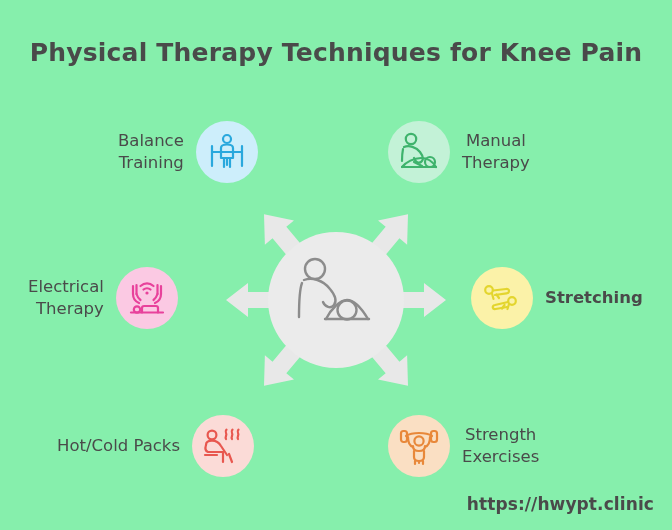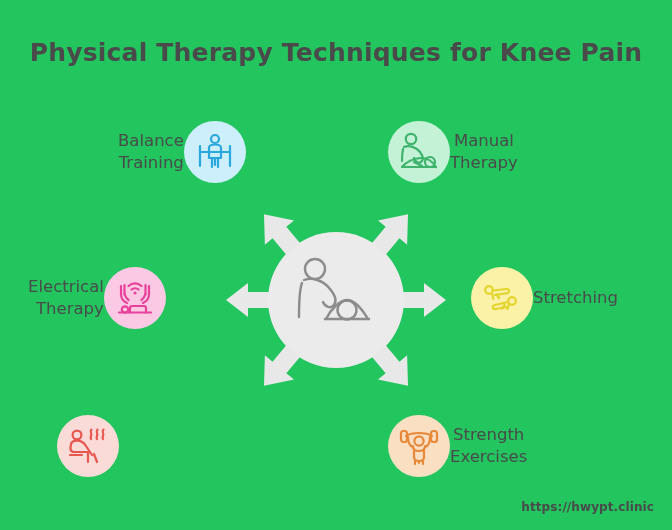--- a/index.html
+++ b/index.html
@@ -10,21 +10,21 @@
     width: 672px;
     height: 530px;
     background: #ffffff;
     font-family: "DejaVu Sans", sans-serif;
     overflow: hidden;
   }
   #infographic {
     position: relative;
     width: 672px;
     height: 530px;
-    background: #22c55e;
+    background: #86efac;
   }
 
   
   #page-title {
     position: absolute;
     left: 0;
     top: 38px;
     width: 672px;
     text-align: center;
     font-family: "DejaVu Sans", sans-serif;
@@ -57,20 +57,21 @@
     top: 255px;
     width: 92px;
     height: 90px;
   }
 
   
   .node {
     position: absolute;
     display: flex;
     align-items: center;
+    gap: 12px;
   }
   .node-label {
     font-family: "DejaVu Sans", sans-serif;
     font-size: 16.5px;
     line-height: 1.32;
     color: #4a4a4a;
     white-space: pre-line;
   }
   .node.left .node-label { text-align: right; }
   .node.right .node-label { text-align: center; }
@@ -84,33 +85,33 @@
     display: flex;
     align-items: center;
     justify-content: center;
   }
   .badge svg { display: block; }
 
   
   #node-balance    { left: 118px; top: 121px; }
   #node-manual     { left: 388px; top: 121px; }
   #node-electrical { left: 28px;  top: 267px; }
-  #node-stretching { left: 471px; top: 267px; }
+  #node-stretching { left: 471px; top: 267px; font-weight: bold; }
   #node-hotcold    { left: 57px;  top: 415px; }
   #node-strength   { left: 388px; top: 415px; }
 
   .node.left  { justify-content: flex-end; }
 
   
   #footer-url {
     position: absolute;
     right: 18px;
     bottom: 16px;
     font-family: "DejaVu Sans", sans-serif;
-    font-size: 12px;
+    font-size: 17px;
     font-weight: bold;
     color: #4a4a4a;
     letter-spacing: 0.1px;
   }
 </style>
 </head>
 <body>
 
 <div id="infographic">
 
@@ -227,20 +228,21 @@
 
         <circle cx="32" cy="24" r="3.8"></circle>
         <path d="M 28 25 L 15 28 C 13 28.4 12.5 29.5 12.8 30.6 C 13.1 31.8 14.2 32.3 15.7 32 L 27 30"></path>
         <path d="M 29 27 L 27.5 32 M 24.5 28 L 22 31.5"></path>
       </svg>
     </div>
     <div class="node-label">Stretching</div>
   </div>
 
   <div class="node left" id="node-hotcold">
+    <div class="node-label">Hot/Cold Packs</div>
     <div class="badge" style="background:#fbdbd7">
       <svg width="44" height="42" viewBox="0 0 44 42" fill="none" stroke="#e8574f" stroke-width="2.2" stroke-linecap="round" stroke-linejoin="round">
 
         <path d="M 25 14 C 23.5 11.6 26.5 10.4 25 8 C 24 6.4 25 5.4 25.5 4.6"></path>
         <path d="M 31 14 C 29.5 11.6 32.5 10.4 31 8 C 30 6.4 31 5.4 31.5 4.6"></path>
         <path d="M 37 14 C 35.5 11.6 38.5 10.4 37 8 C 36 6.4 37 5.4 37.5 4.6"></path>
 
         <circle cx="11" cy="10" r="4.4"></circle>
         <path d="M 5 20 C 5 17 7.5 15.6 11 15.6 C 15 15.6 18 17.5 20 21 L 26 30"></path>
         <path d="M 5 20 C 4 23 4.5 26 7 27 L 22 27"></path>

